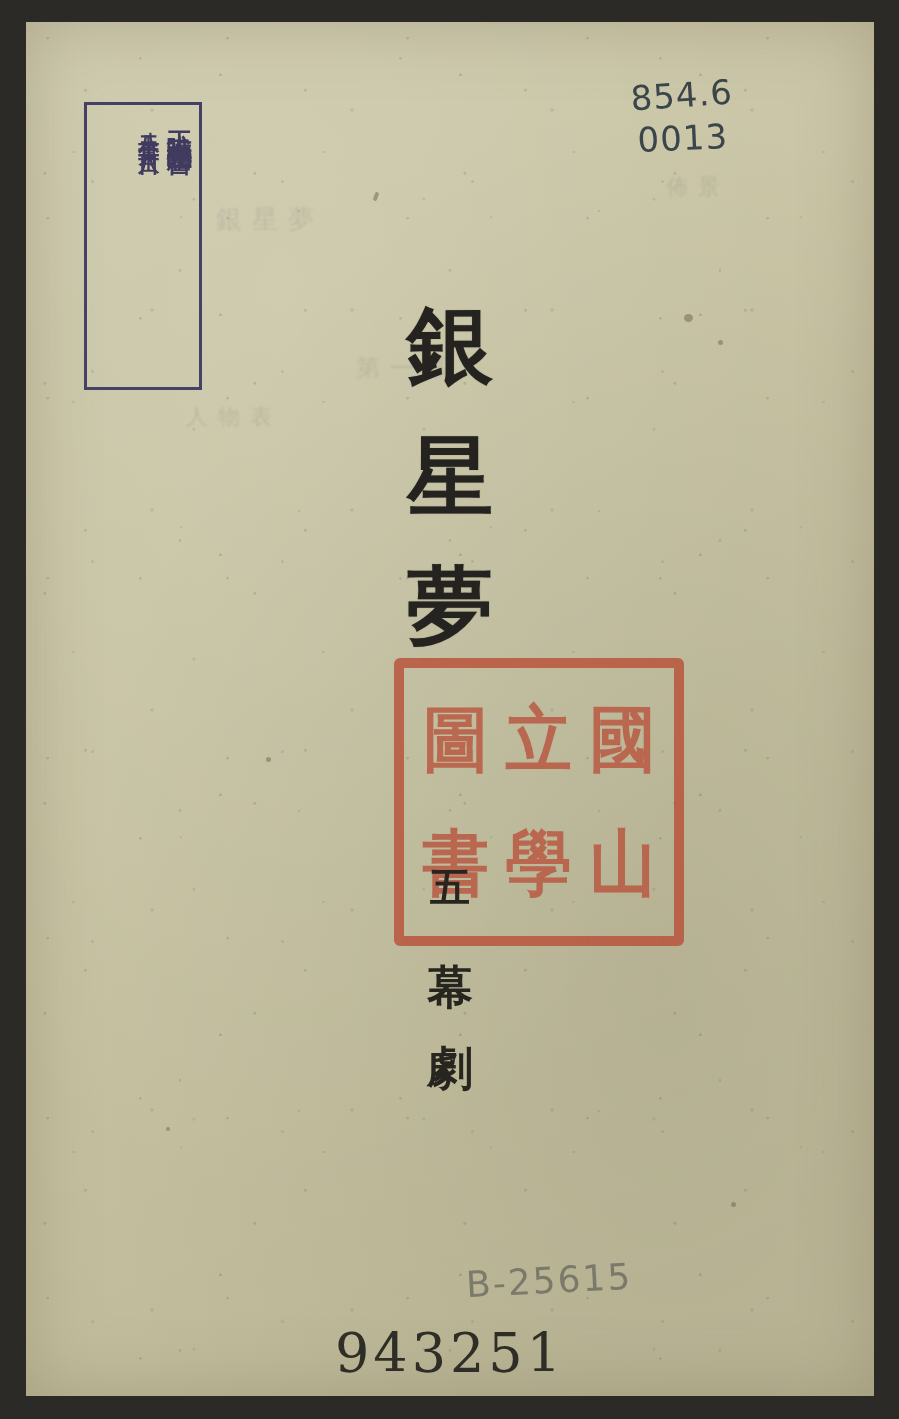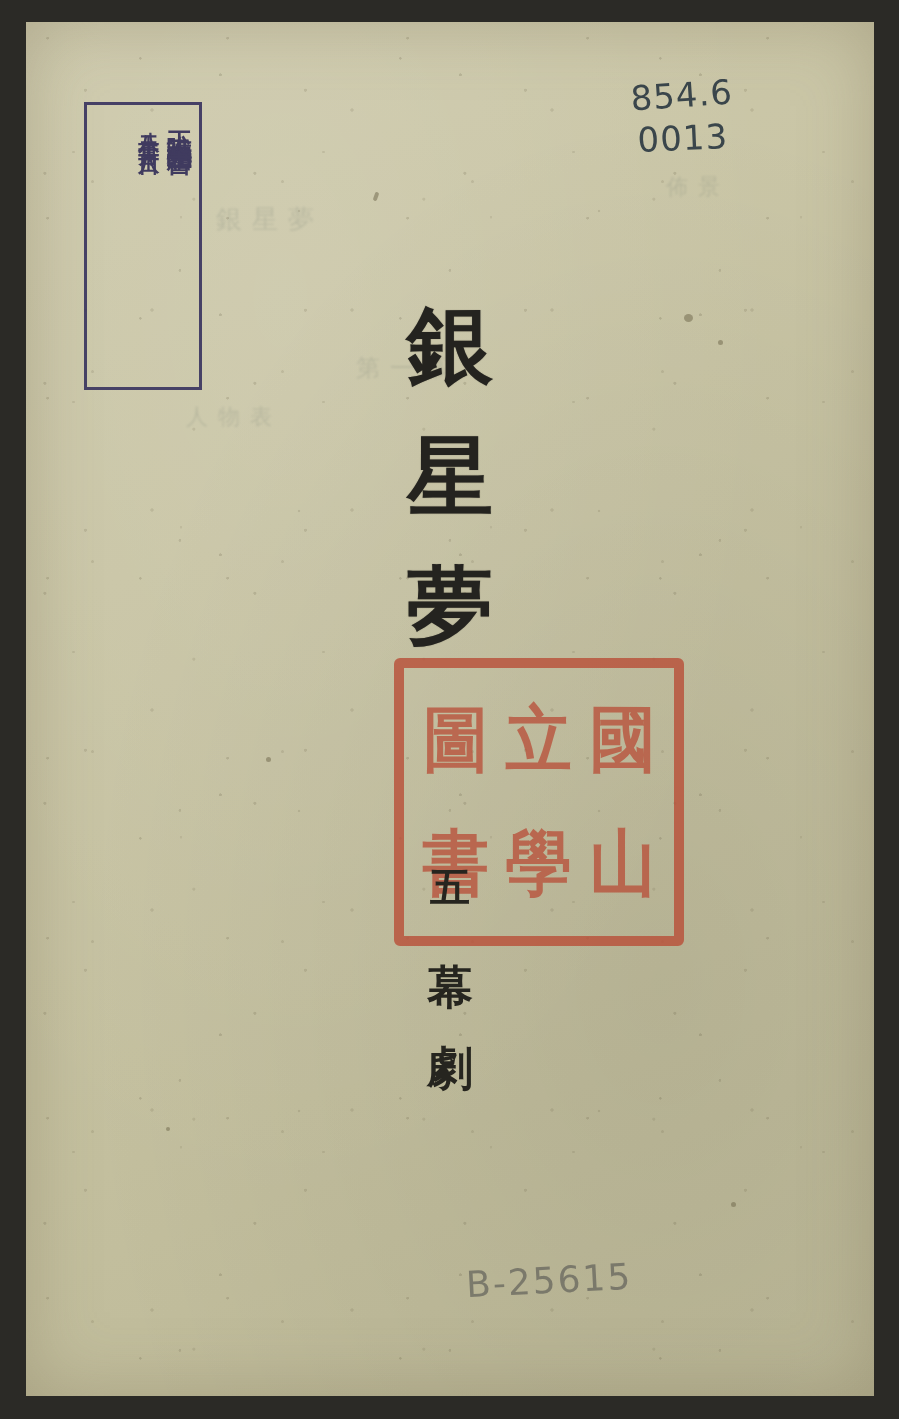--- a/index.html
+++ b/index.html
@@ -256,15 +256,16 @@
         <div class="gch">書</div>
       </div>
     </div>
 
     <div class="sub sub-wu">五</div>
     <div class="sub sub-mu">幕</div>
     <div class="sub sub-ju">劇</div>
 
     <div class="pencil">B-25615</div>
 
+    <div class="accession">943251</div>
 
   </div>
 </div>
 
 </body></html>

